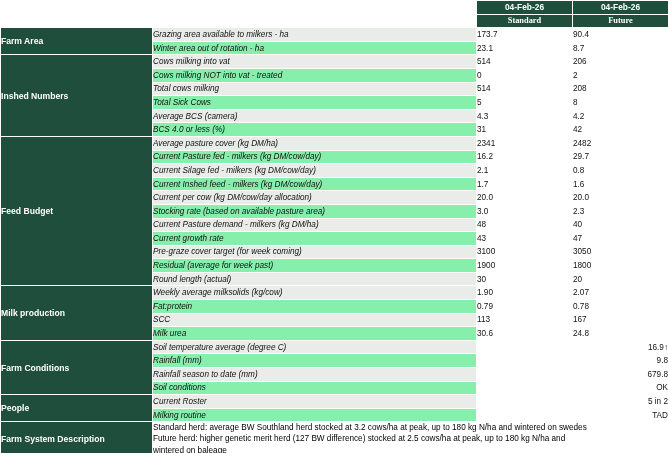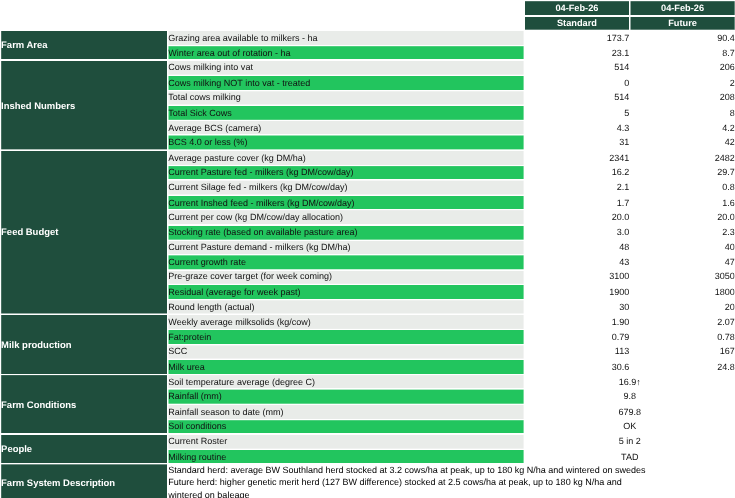--- a/index.html
+++ b/index.html
@@ -53,52 +53,54 @@
     height: 13px;
   }
   .hdr-sub {
     background: #1f4e3d;
     color: #ffffff;
     font-weight: bold;
     text-align: center;
     font-size: 8.4px;
     height: 13px;
     border-top: 1px solid #1f4e3d;
+    font-family: Liberation Serif, serif;
   }
   
   .group {
     background: #1f4e3d;
     color: #ffffff;
     font-weight: bold;
     font-size: 8.6px;
     text-align: left;
     padding-left: 5px;
     vertical-align: middle;
     border-color: #ffffff;
   }
   
   .lbl {
     background: #e9ece9;
     padding-left: 4px;
     color: #111111;
     font-size: 8.2px;
+    font-style: italic;
   }
   .lbl-alt {
-    background: #22c55e;
+    background: #86efac;
   }
   
   .val {
     background: #ffffff;
-    text-align: right;
+    text-align: left;
     font-size: 8.2px;
     color: #111111;
     border: 1px solid #c8cec8;
   }
   .val-span {
-    text-align: center;
+    text-align: right;
     margin-top: 40px;
   }
   
   .desc {
     background: #ffffff;
     border: 1px solid #c8cec8;
     text-align: left;
     padding: 2px 4px;
     font-size: 8.2px;
     line-height: 1.35;

